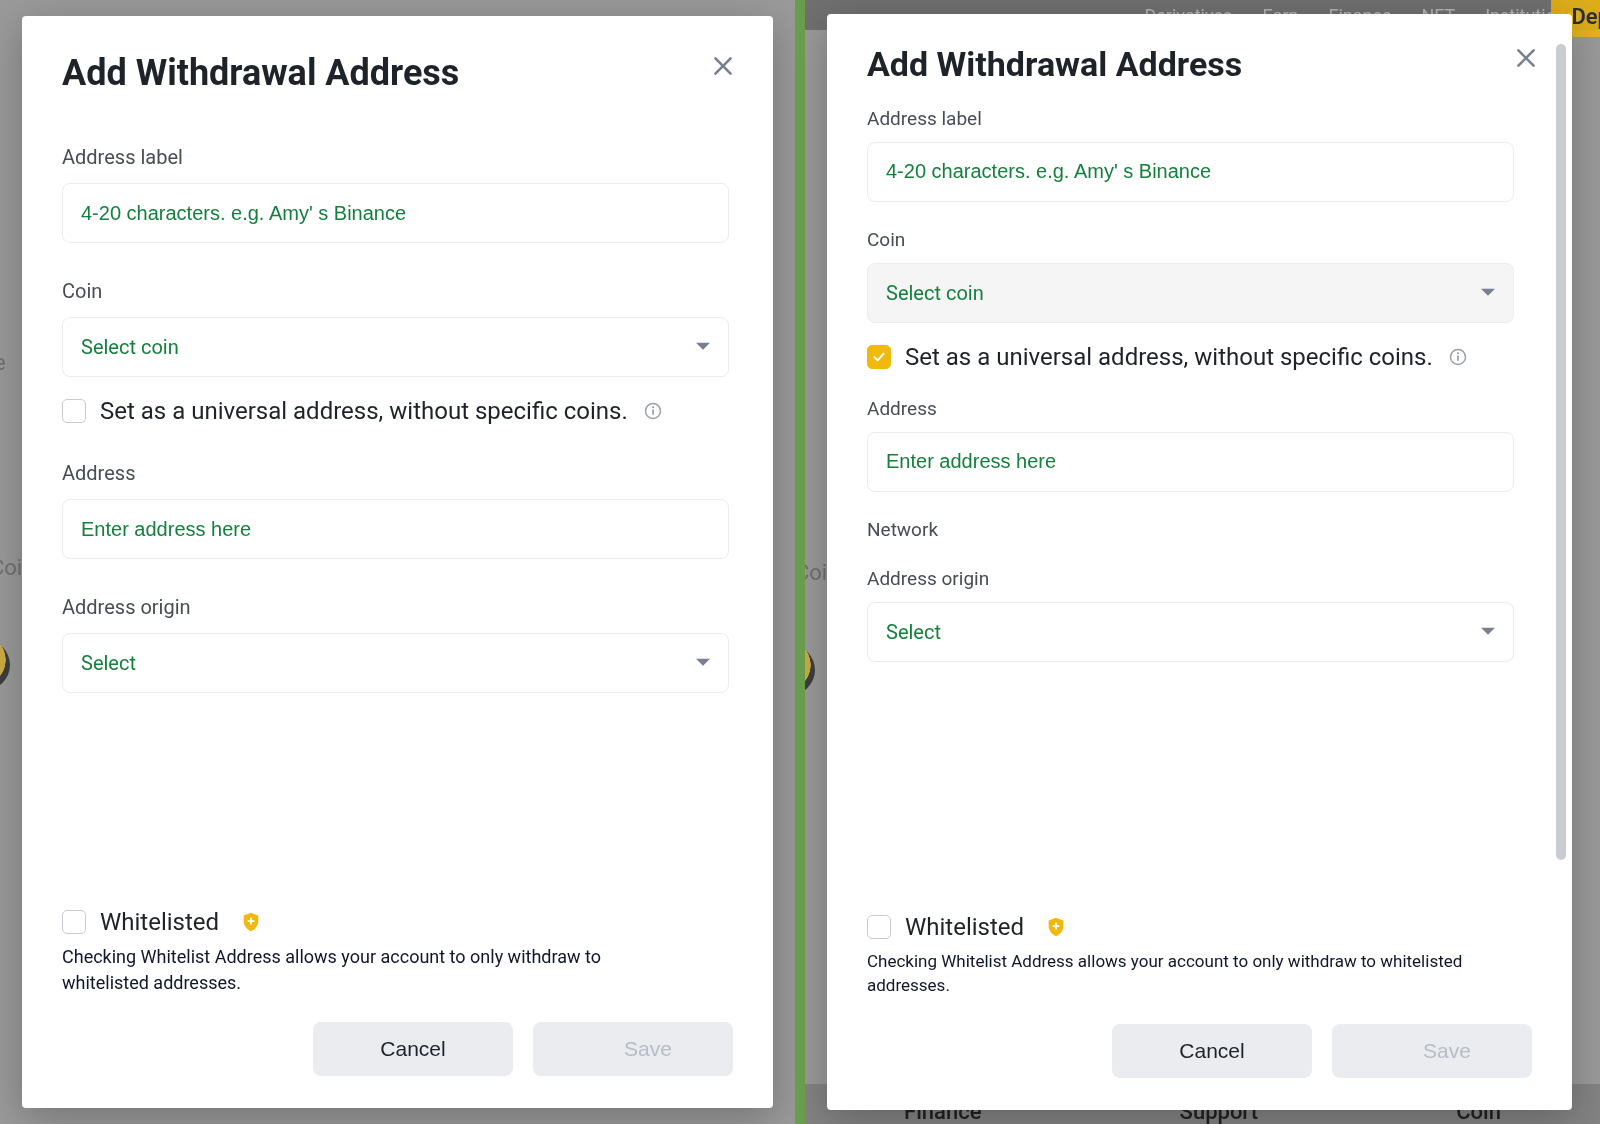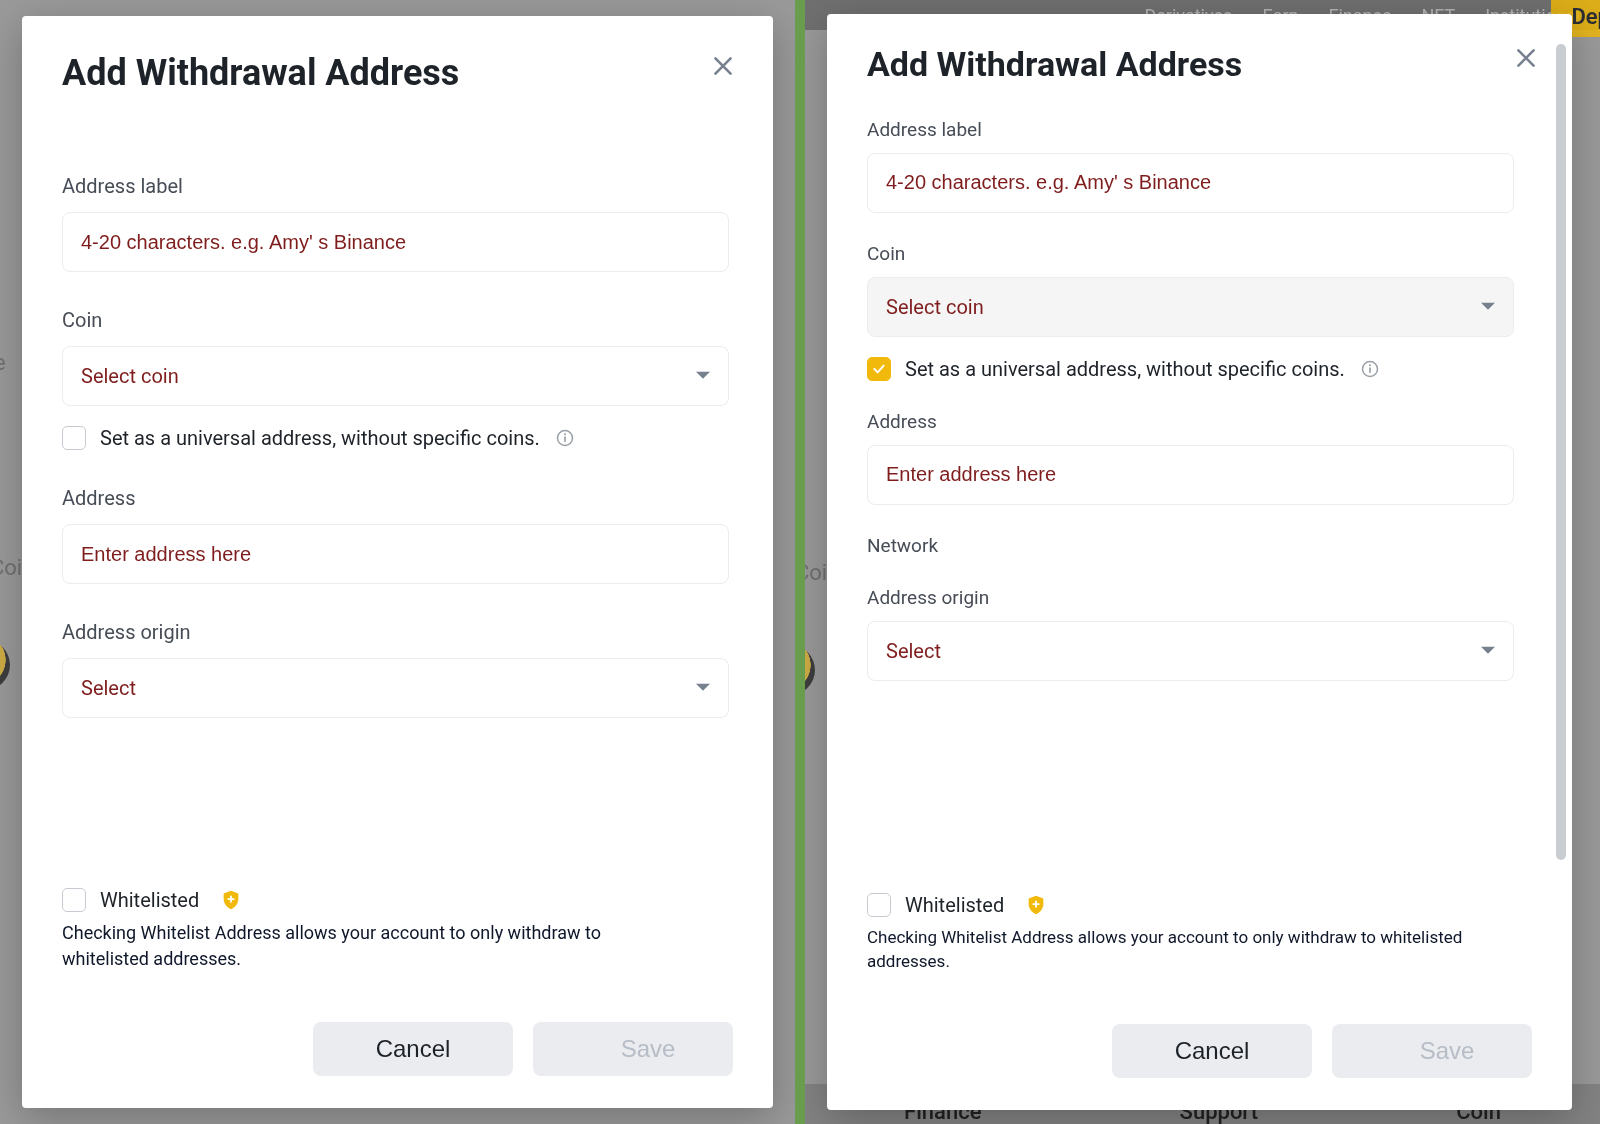--- a/index.html
+++ b/index.html
@@ -126,56 +126,55 @@
     }
     .close-btn svg { width: 26px; height: 26px; }
 
     .field { margin-top: 36px; }
     .modal-right .field { margin-top: 26px; }
     .field-label {
       font-size: 20px;
       color: #474d57;
       margin-bottom: 14px;
       display:block;
-      margin-top:29px;
     }
     .modal-right .field-label { font-size: 19px; margin-bottom:12px; }
 
     .text-input, .select-box {
       width: 100%;
       height: 60px;
       border: 1px solid #eaecef;
       border-radius: 8px;
       padding: 0 18px;
       font-size: 20px;
       color: #1e2329;
       background:#fff;
       display:flex;
       align-items:center;
       justify-content:space-between;
       cursor:pointer;
     }
     .text-input::placeholder, .placeholder {
-      color: #7f1d1d;
+      color: #15803d;
     }
     input.text-input { outline:none; }
     .select-box .caret {
       color:#76808f;
     }
     .select-disabled {
       background:#f5f5f5;
       color:#adb3bc;
       cursor:default;
     }
 
     .checkbox-row {
       display:flex;
       align-items:center;
       gap:14px;
-      font-size:20px;
+      font-size:24px;
       color:#1e2329;
     }
     .checkbox-row.mt { margin-top:20px; }
     .chk {
       width:24px;height:24px;
       border:1.5px solid #c7cbd1;
       border-radius:5px;
       display:flex;align-items:center;justify-content:center;
       flex-shrink:0;
       cursor:pointer;
@@ -213,24 +212,23 @@
       display:flex;
       justify-content:flex-end;
       gap:20px;
       margin-top:26px;
     }
     .btn {
       height:54px;
       min-width:200px;
       border:none;
       border-radius:8px;
-      font-size:24px;
+      font-size:21px;
       font-weight:500;
       cursor:pointer;
-      margin-top:24px;
     }
     .btn-cancel { background:#eaecef; color:#1e2329; }
     .btn-save { background:#eaecef; color:#b7bdc6; cursor:not-allowed;padding-left:30px; }
 
     
     .fake-scrollbar {
       position:absolute;
       top:30px; right:6px; bottom:250px;
       width:10px;
       background:#c9ccd1;

